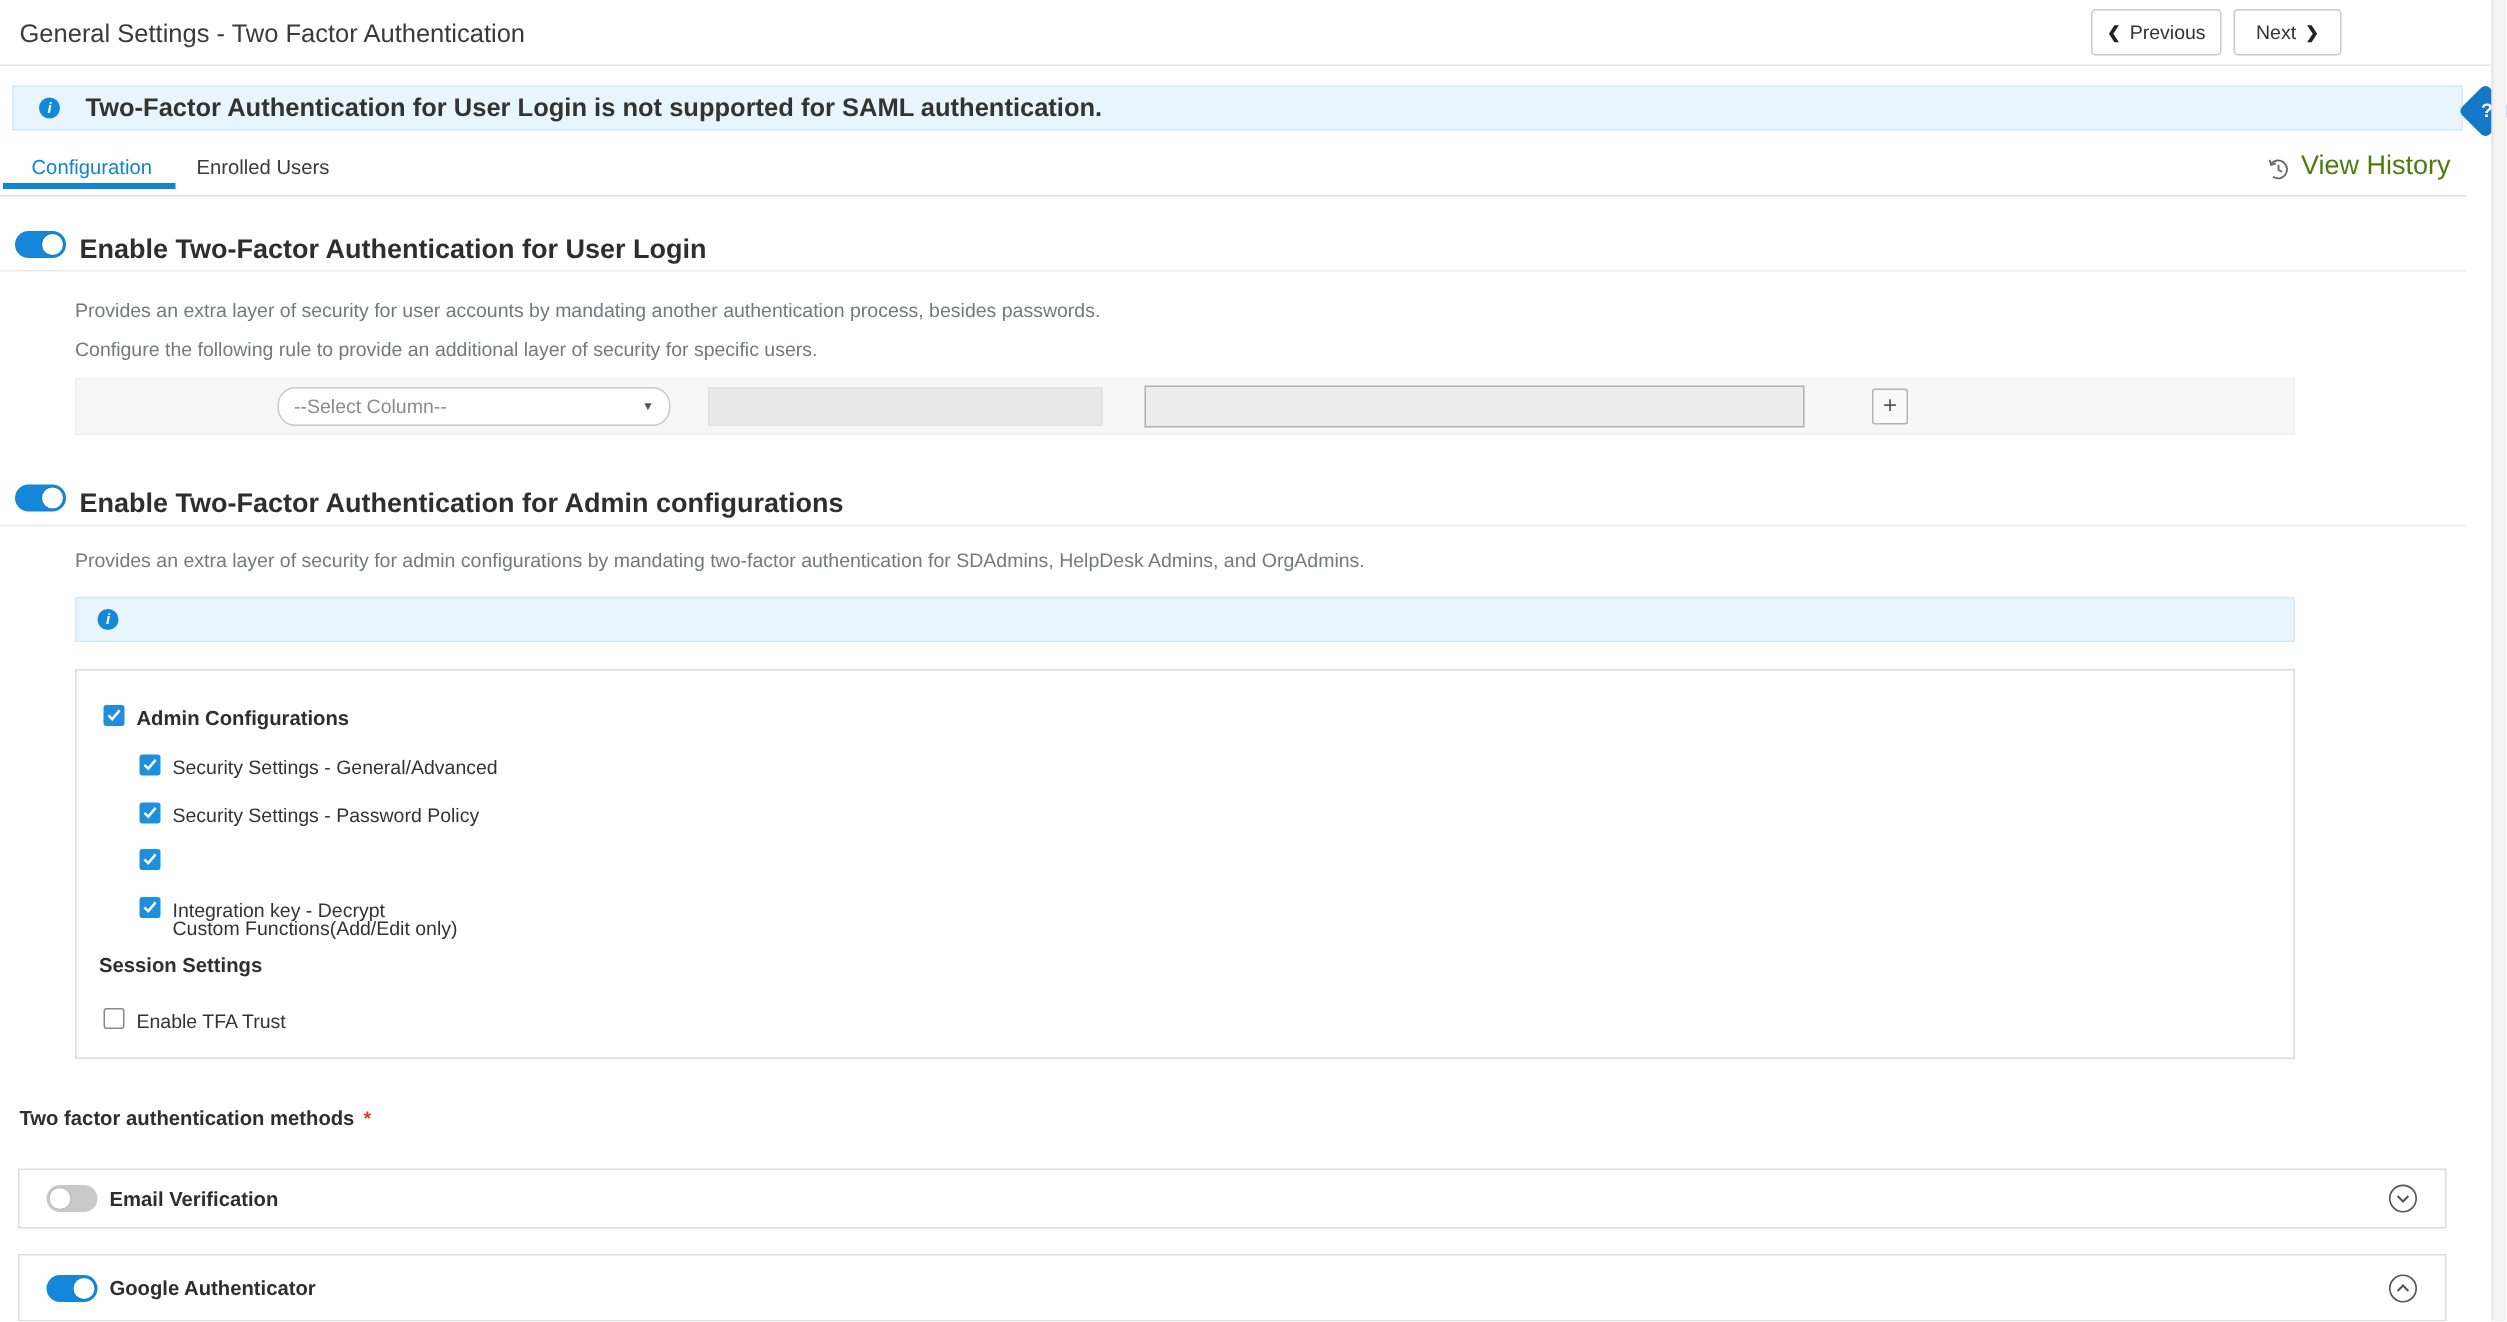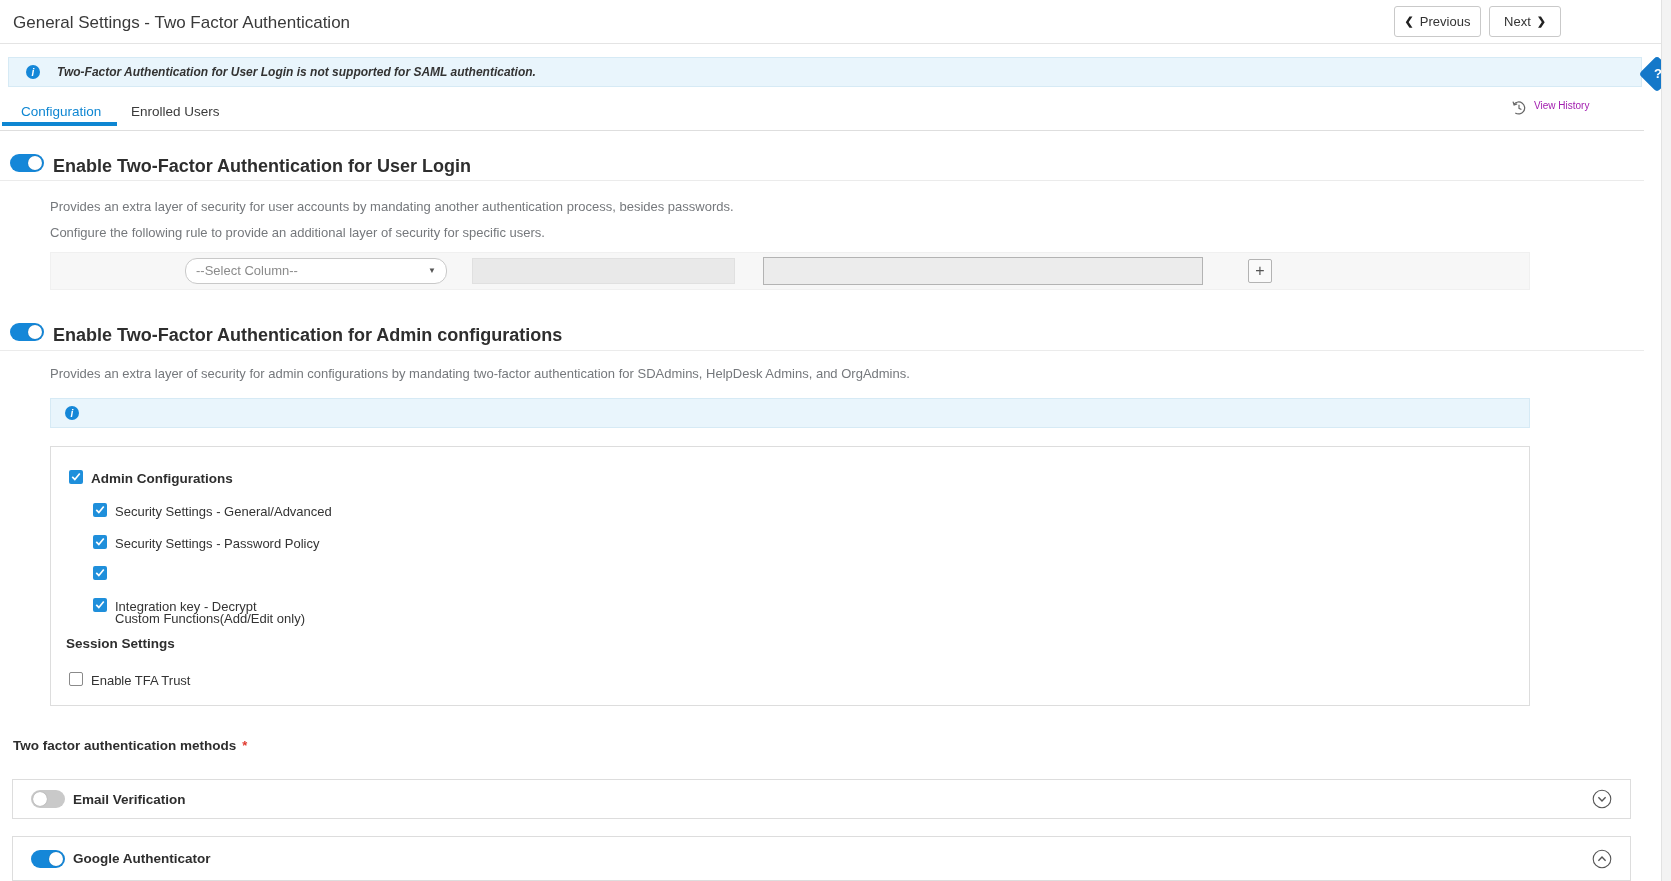--- a/index.html
+++ b/index.html
@@ -16,36 +16,36 @@
   .btn-next { left:1489px; width:72px; }
   .chev { font-size:11px; font-weight:700; color:#222; }
   .hdr-divider { position:absolute; left:0; top:43px; width:1661px; height:1px; background:#e4e4e4; }
 
   
   .info-banner { position:absolute; background:#e9f5fc; border:1px solid #d6eaf5; display:flex; align-items:center; }
   .banner-top { left:8px; top:57px; width:1634px; height:30px; }
   .banner-note { left:50px; top:398px; width:1480px; height:30px; }
   .info-icon { width:14px; height:14px; border-radius:50%; background:#1587d8; color:#fff; font-size:10px; font-weight:700;
                font-style:italic; display:flex; align-items:center; justify-content:center; margin-left:17px; flex:none; }
-  .banner-text { margin-left:17px; font-size:12px; font-weight:700; color:#333;font-style:italic; }
+  .banner-text { margin-left:17px; font-size:17px; font-weight:700; color:#333; }
 
   
   .help-diamond { position:absolute; left:1644px; top:61px; width:26px; height:26px; background:#1478c9;
                   border-radius:4px; transform:rotate(45deg); }
   .help-q { position:absolute; left:1648px; top:66px; width:20px; text-align:center; color:#fff;
             font-size:13px; font-weight:700; }
 
   
   .tab { position:absolute; top:104px; font-size:13.5px; cursor:pointer; }
   .tab-active { left:21px; color:#0e86d2; }
   .tab-idle { left:131px; color:#3b3b3b; }
   .tab-underline { position:absolute; left:2px; top:122px; width:115px; height:4px; background:#0e86d2; }
   .tab-line { position:absolute; left:0; top:130px; width:1644px; height:1px; background:#dedede; }
-  .view-history { position:absolute; left:1511px; top:100px; display:flex; align-items:flex-start; gap:7px;
-                  color:#a21caf; font-size:10px; cursor:pointer; }
+  .view-history { position:absolute; left:1511px; top:100px; display:flex; align-items:flex-end; gap:7px;
+                  color:#4d7c0f; font-size:18px; cursor:pointer; }
 
   
   .toggle { position:absolute; width:34px; height:18px; border-radius:9px; cursor:pointer; }
   .toggle .knob { position:absolute; top:2px; width:14px; height:14px; border-radius:50%; background:#fff;
                   box-shadow:0 0 1px rgba(0,0,0,.35); }
   .toggle.on { background:#1587d8; } .toggle.on .knob { right:2px; }
   .toggle-sm { position:relative; width:34px; height:18px; border-radius:9px; flex:none; cursor:pointer; }
   .toggle-sm .knob { position:absolute; top:2px; width:14px; height:14px; border-radius:50%; background:#fff;
                      box-shadow:0 0 1px rgba(0,0,0,.35); }
   .toggle-sm.on { background:#1587d8; } .toggle-sm.on .knob { right:2px; }

